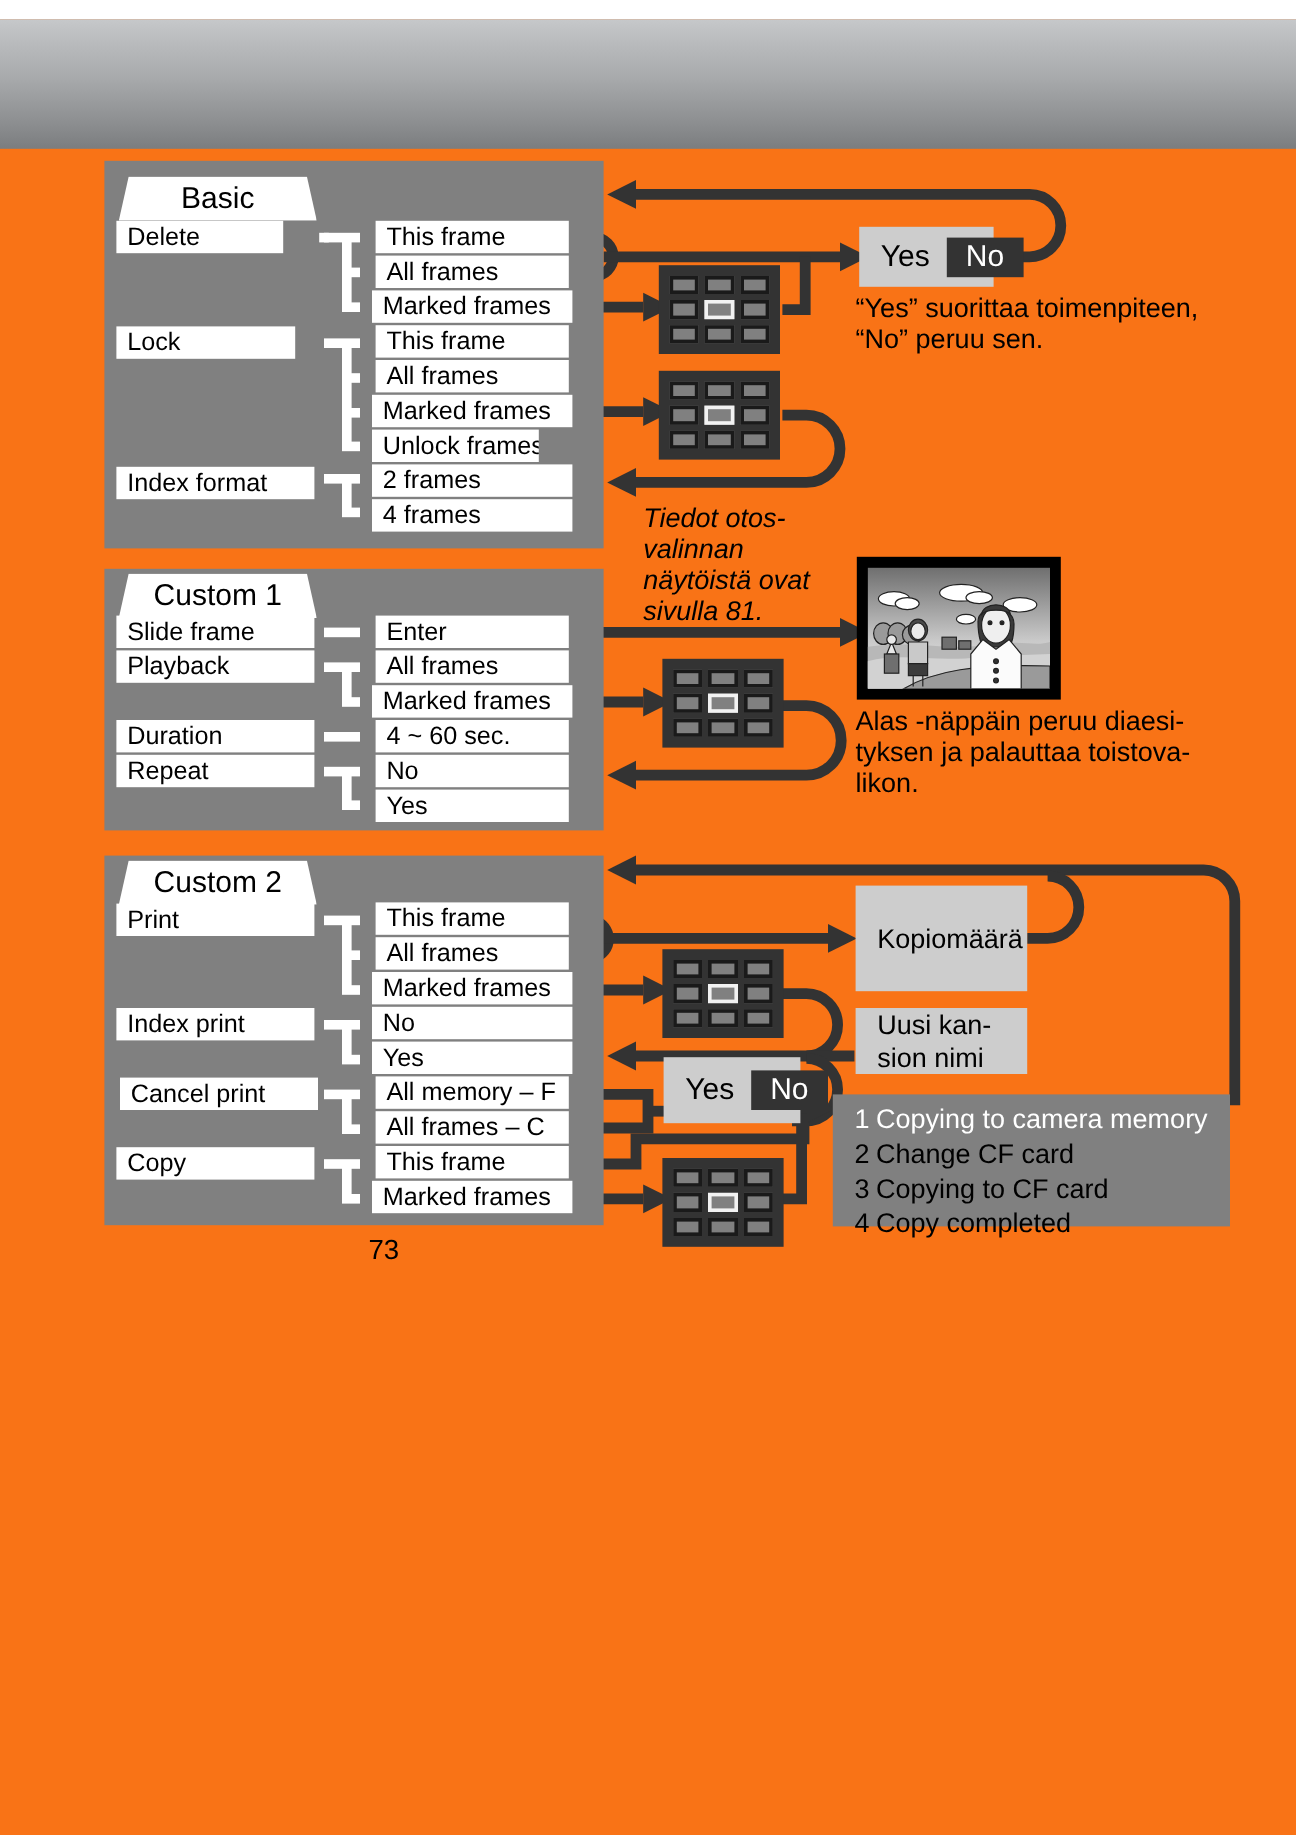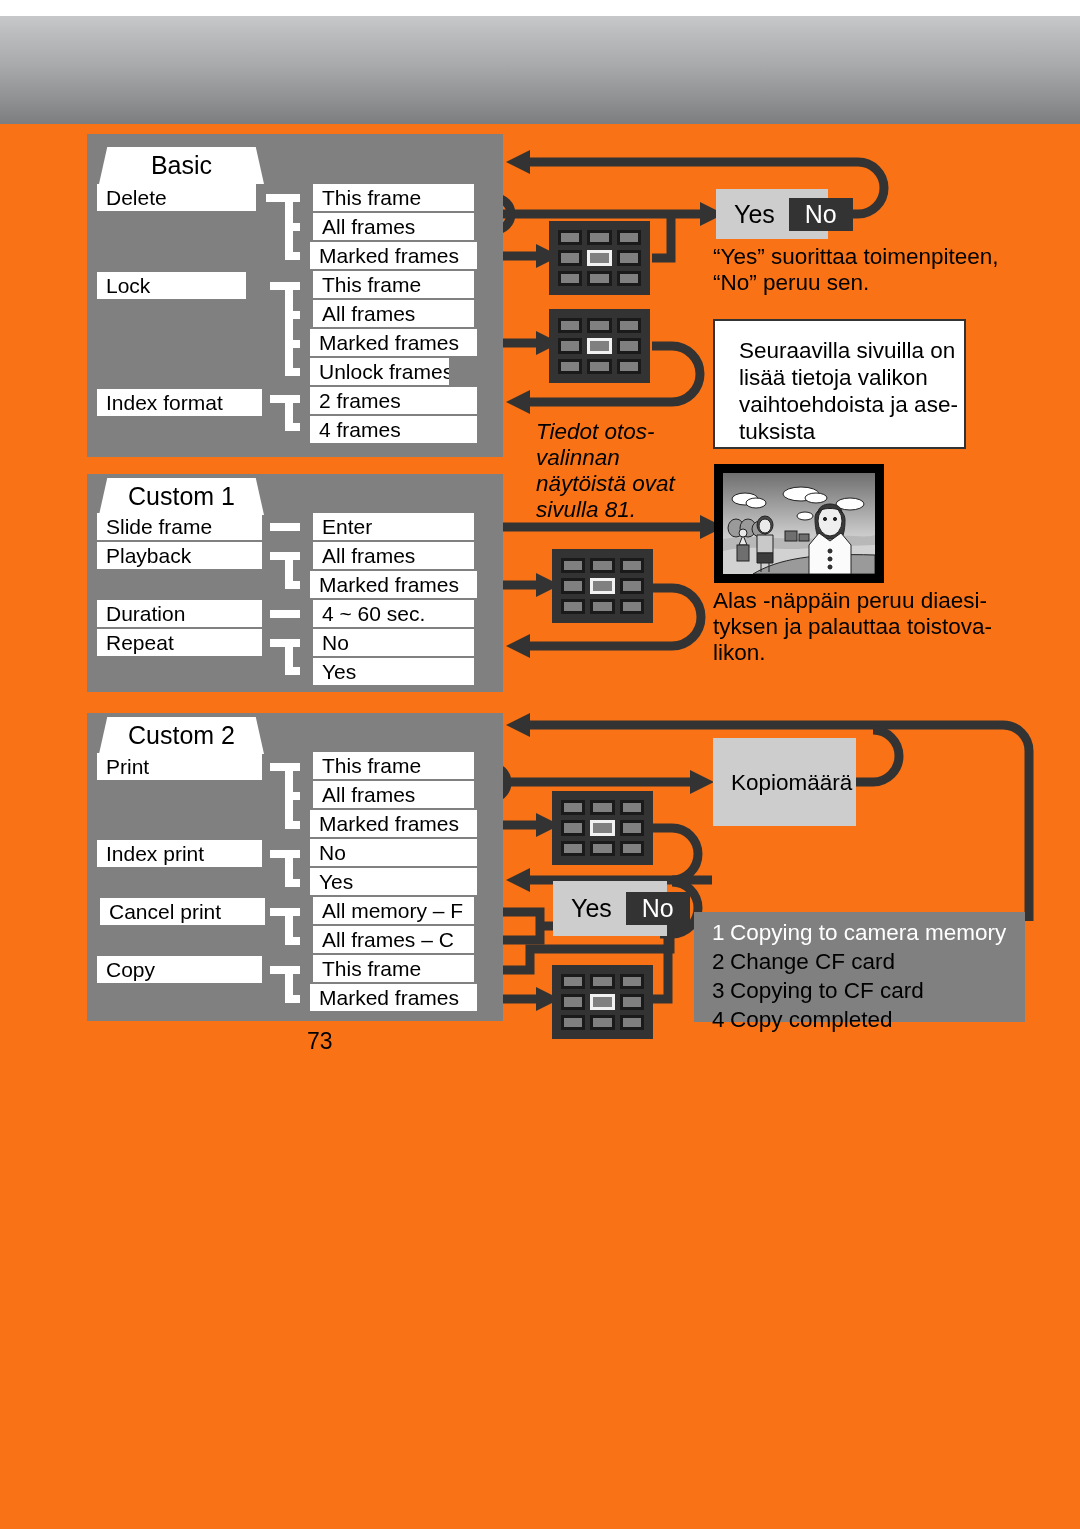--- a/index.html
+++ b/index.html
@@ -206,21 +206,21 @@
 
     <path d="M474,983 L536,983" fill="none" stroke="#333" stroke-width="9"></path>
     <polygon points="536,971 560,983 536,995" fill="#333"></polygon>
 
     <path d="M652,983 L668,983 L668,912" fill="none" stroke="#333" stroke-width="9"></path>
   </svg>
 
   <div class="panel" style="left:87px; top:118px; width:416px; height:323px;"></div>
   <div class="tab" style="left:99px; top:131px; width:165px;">Basic</div>
 
-  <div class="cell" style="left:97px; top:168px; width:159px;">Delete</div>
+  <div class="cell" style="left:97px; top:168px; width:139px;">Delete</div>
   <div class="cell" style="left:97px; top:256px; width:149px;">Lock</div>
   <div class="cell" style="left:97px; top:373px; width:165px;">Index format</div>
 
   <div class="br" style="left:285px; top:182px; width:8px; height:58px;"></div>
   <div class="br" style="left:270px; top:178px; width:30px; height:8px;"></div>
   <div class="br" style="left:285px; top:207px; width:15px; height:8px;"></div>
   <div class="br" style="left:285px; top:236px; width:15px; height:8px;"></div>
   <div class="br" style="left:266px; top:178px; width:8px; height:8px;"></div>
 
   <div class="br" style="left:285px; top:270px; width:8px; height:87px;"></div>
@@ -366,26 +366,20 @@
   </div>
 
   <div class="yesno" style="left:553px; top:865px; width:114px; height:55px;">
     <span class="yes">Yes</span>
     <span class="no">No</span>
   </div>
 
   <div class="txt" style="left:713px; top:228px; width:320px;">“Yes” suorittaa toimenpiteen,
 “No” peruu sen.</div>
 
-  <div class="notebox" style="left:713px; top:303px; width:253px; height:130px;">
-    <div class="inner">Seuraavilla sivuilla on
-lisää tietoja valikon
-vaihtoehdoista ja ase-
-tuksista</div>
-  </div>
 
   <div class="txt" style="left:536px; top:403px; width:180px;font-style:italic;">Tiedot otos-
 valinnan
 näytöistä ovat
 sivulla 81.</div>
 
   <div class="photo" style="left:714px; top:448px; width:170px; height:119px;">
     <svg width="152" height="101" viewBox="0 0 152 101">
       <defs>
         <linearGradient id="sky" x1="0" y1="0" x2="0" y2="1">
@@ -448,20 +442,22 @@
         <circle cx="112" cy="46" r="1.6" fill="#222"></circle>
       </g>
     </svg>
   </div>
 
   <div class="txt" style="left:713px; top:572px; width:340px;">Alas -näppäin peruu diaesi-
 tyksen ja palauttaa toistova-
 likon.</div>
 
   <div class="greybox" style="left:713px; top:722px; width:143px; height:88px;">Kopiomäärä</div>
+  <div class="greybox" style="left:713px; top:824px; width:143px; height:55px;">Uusi kan-
+sion nimi</div>
 
   <div class="copylist" style="left:694px; top:896px; width:331px; height:110px;">
     <div class="row active">
       <span class="n">1</span>
       <span>Copying to camera memory</span>
     </div>
     <div class="row">
       <span class="n">2</span>
       <span>Change CF card</span>
     </div>

